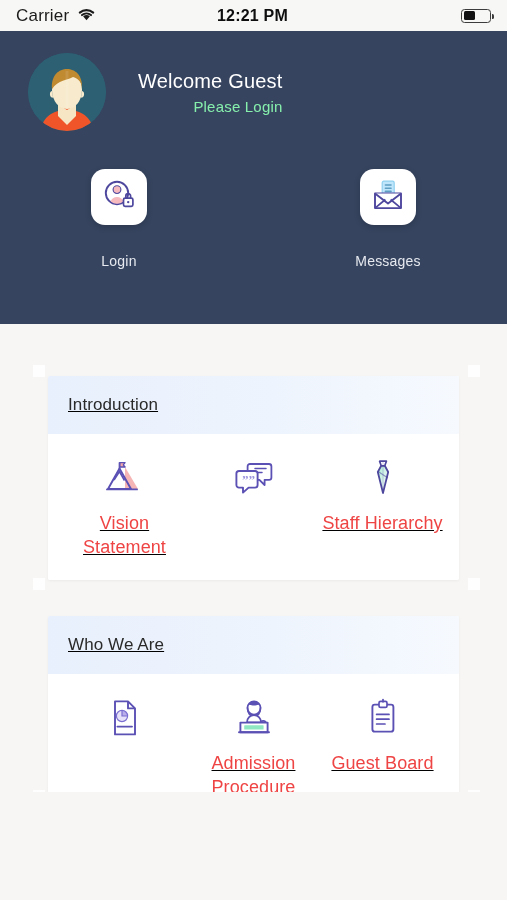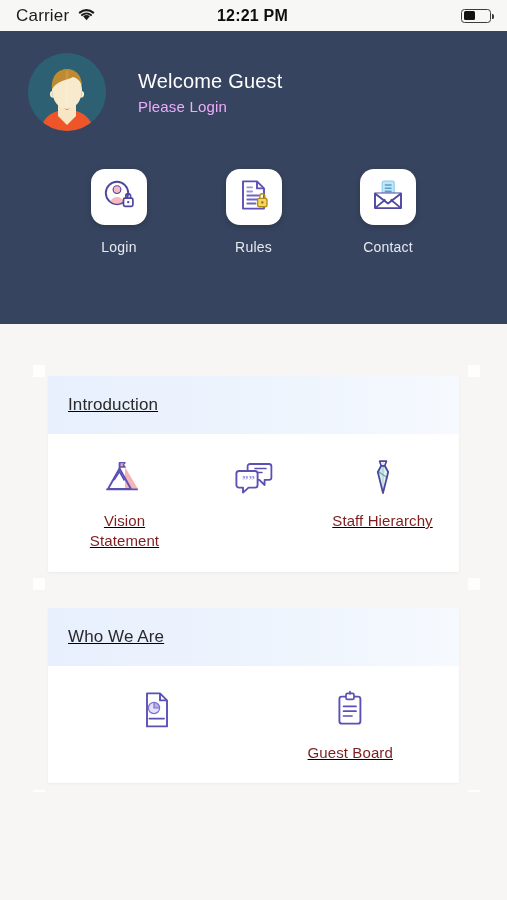--- a/index.html
+++ b/index.html
@@ -95,29 +95,29 @@
     padding: 22px 0 0 28px;
   }
   .avatar {
     width: 78px;
     height: 78px;
     border-radius: 50%;
     overflow: hidden;
     flex: 0 0 78px;
     background: #2d6073;
   }
-  .welcome-block { margin-left: 32px; }
+  .welcome-block { margin-left: 32px; text-align: right; }
   .welcome-title {
     color: #ffffff;
     font-size: 20px;
     letter-spacing: 0.2px;
     margin-bottom: 5px;
   }
   .welcome-sub {
-    color: #f0abfc;
+    color: #86efac;
     font-size: 15px;
     letter-spacing: 0.2px;
   }
 
   
   .quick-row {
     display: flex;
     justify-content: space-between;
     padding: 38px 82px 0 82px;
   }
@@ -132,21 +132,21 @@
     width: 56px;
     height: 56px;
     background: #ffffff;
     border-radius: 14px;
     display: flex;
     align-items: center;
     justify-content: center;
     box-shadow: 0 2px 6px rgba(0,0,0,0.18);
   }
   .quick-label {
-    margin-top: 14px;
+    margin-top: 28px;
     color: #e6e9ef;
     font-size: 14px;
     letter-spacing: 0.2px;
     white-space: nowrap;
   }
 
   
   .content {
     padding: 52px 48px 0 48px;
   }
@@ -182,23 +182,23 @@
     padding: 0 2px;
   }
   .tile-icon {
     height: 44px;
     display: flex;
     align-items: center;
     justify-content: center;
   }
   .tile-label {
     margin-top: 11px;
-    font-size: 15px;
+    font-size: 18px;
     line-height: 1.35;
-    color: #7f1d1d;
+    color: #ef4444;
     text-align: center;
     letter-spacing: 0.1px;
     white-space: pre-line;
   }
   .card-partial .card-body { padding: 8px 12px; height: 22px; }
 
   
   .fleck {
     position: absolute;
     width: 12px; height: 12px;
@@ -265,55 +265,36 @@
               <circle cx="15" cy="11.6" r="3.3" fill="#f6b9bd"></circle>
               <rect x="21.5" y="20.2" width="9.4" height="8.1" rx="1.6" fill="#ffffff" stroke="#4e479e" stroke-width="1.7"></rect>
               <path d="M23.8 20.2 v-2.2 a2.4 2.4 0 0 1 4.8 0 v2.2" fill="none" stroke="#4e479e" stroke-width="1.7"></path>
               <circle cx="26.2" cy="24.1" r="1.2" fill="#4e479e"></circle>
             </svg>
           </span>
         </div>
         <div class="quick-label">Login</div>
       </div>
 
-      <div class="quick-item">
-        <div class="quick-tile">
-          <span>
-            <svg width="32" height="34" viewBox="0 0 32 34">
-              <path d="M5 3.4 h14 l7 7 v20.2 h-21 Z" fill="#ffffff" stroke="#5b50b4" stroke-width="1.9" stroke-linejoin="round"></path>
-              <path d="M19 3.4 v7 h7" fill="none" stroke="#5b50b4" stroke-width="1.9" stroke-linejoin="round"></path>
-              <rect x="8.4" y="8.4" width="6.6" height="1.8" rx="0.9" fill="#9a92dd"></rect>
-              <rect x="8.4" y="12.6" width="6.6" height="1.8" rx="0.9" fill="#9a92dd"></rect>
-              <rect x="8.4" y="16.6" width="13.4" height="1.8" rx="0.9" fill="#6d64c4"></rect>
-              <rect x="8.4" y="20.6" width="13.4" height="1.8" rx="0.9" fill="#6d64c4"></rect>
-              <rect x="8.4" y="24.6" width="10" height="1.8" rx="0.9" fill="#6d64c4"></rect>
-              <rect x="19.6" y="20.4" width="9.4" height="8.4" rx="1.7" fill="#f7d560" stroke="#b08f17" stroke-width="1.4"></rect>
-              <path d="M21.8 20.4 v-2.1 a2.5 2.5 0 0 1 5 0 v2.1" fill="none" stroke="#b08f17" stroke-width="1.5"></path>
-              <circle cx="24.3" cy="24.4" r="1.2" fill="#8d7210"></circle>
-            </svg>
-          </span>
-        </div>
-        <div class="quick-label">Rules</div>
-      </div>
 
       <div class="quick-item">
         <div class="quick-tile">
           <span>
             <svg width="34" height="32" viewBox="0 0 34 32">
               <rect x="11.2" y="2.2" width="12" height="14" rx="1.6" fill="#bfe6fa" stroke="#8fd0ef" stroke-width="1.2"></rect>
               <rect x="13.6" y="5.2" width="7.2" height="1.6" rx="0.8" fill="#5f9fc4"></rect>
               <rect x="13.6" y="8.4" width="7.2" height="1.6" rx="0.8" fill="#5f9fc4"></rect>
               <rect x="13.6" y="11.6" width="7.2" height="1.6" rx="0.8" fill="#5f9fc4"></rect>
               <path d="M4 14.5 h26 v14.6 h-26 Z" fill="#ffffff" stroke="#4e479e" stroke-width="1.9" stroke-linejoin="round"></path>
               <path d="M4 14.5 l13 10 l13 -10" fill="#ffffff" stroke="#4e479e" stroke-width="1.9" stroke-linejoin="round"></path>
               <path d="M4 29.1 l10.4 -8.6 M30 29.1 l-10.4 -8.6" fill="none" stroke="#4e479e" stroke-width="1.7"></path>
             </svg>
           </span>
         </div>
-        <div class="quick-label">Contact</div>
+        <div class="quick-label">Messages</div>
       </div>
 
     </div>
   </div>
 
   <div class="content">
 
     <div class="card">
       <div class="card-head">
         <div class="card-title">Introduction</div>
@@ -380,20 +361,36 @@
               <path d="M21 3.4 v7 h7" fill="none" stroke="#5b50b4" stroke-width="1.9" stroke-linejoin="round"></path>
               <circle cx="15" cy="18" r="5.6" fill="#e6e0f8"></circle>
               <path d="M15 12.4 a5.6 5.6 0 0 1 5.6 5.6 h-5.6 Z" fill="#b9aeea"></path>
               <circle cx="15" cy="18" r="5.6" fill="none" stroke="#7a6fd0" stroke-width="1.2"></circle>
               <path d="M15 12.4 v5.6 h5.6" fill="none" stroke="#7a6fd0" stroke-width="1.2"></path>
               <path d="M10.4 28.6 h14.6" stroke="#5b50b4" stroke-width="1.9" stroke-linecap="round"></path>
             </svg>
           </div>
         </div>
 
+        <div class="tile">
+          <div class="tile-icon">
+            <svg width="42" height="40" viewBox="0 0 42 40">
+              <circle cx="21" cy="10" r="6.6" fill="#ffffff" stroke="#5b50b4" stroke-width="1.8"></circle>
+              <path d="M15.6 7.2 a5.6 5.6 0 0 1 10.8 0 c-1 -1.2 -3 0.4 -5.4 0.4 s-4.4 -1.6 -5.4 -0.4 Z" fill="#5b50b4"></path>
+              <path d="M14.6 9.5 c0 5 2.2 8.6 6.4 8.6 s6.4 -3.6 6.4 -8.6" fill="none" stroke="#5b50b4" stroke-width="1.5"></path>
+              <path d="M14 24.4 c0 -4.4 3.2 -7.2 7 -7.2 s7 2.8 7 7.2 Z" fill="#ffffff" stroke="#5b50b4" stroke-width="1.8" stroke-linejoin="round"></path>
+              <circle cx="30.2" cy="25.8" r="2.9" fill="#ffffff" stroke="#5b50b4" stroke-width="1.6"></circle>
+              <path d="M7.4 24.6 h27.2 v9.6 h-27.2 Z" fill="#ffffff" stroke="#5b50b4" stroke-width="1.9" stroke-linejoin="round"></path>
+              <rect x="11.2" y="27.2" width="19.4" height="4.4" rx="0.6" fill="#8fe8c2"></rect>
+              <path d="M6 34.2 h30" stroke="#5b50b4" stroke-width="1.9" stroke-linecap="round"></path>
+            </svg>
+          </div>
+          <div class="tile-label">Admission
+Procedure</div>
+        </div>
 
         <div class="tile">
           <div class="tile-icon">
             <svg width="34" height="40" viewBox="0 0 34 40">
               <path d="M20 5.6 a7 7 0 0 1 7 4.6 a13 13 0 0 1 -5 1 Z" fill="#f7b9c4" opacity="0.9"></path>
               <rect x="6.4" y="6.6" width="21" height="27" rx="2.4" fill="#ffffff" stroke="#5b50b4" stroke-width="1.9"></rect>
               <rect x="13" y="3.4" width="8" height="6" rx="1.5" fill="#ffffff" stroke="#5b50b4" stroke-width="1.7"></rect>
               <path d="M17 1.6 v2.2" stroke="#5b50b4" stroke-width="1.7" stroke-linecap="round"></path>
               <path d="M10.6 16.4 h12.4 M10.6 21.2 h12.4 M10.6 26 h8.4" stroke="#5b50b4" stroke-width="1.7" stroke-linecap="round"></path>
             </svg>

